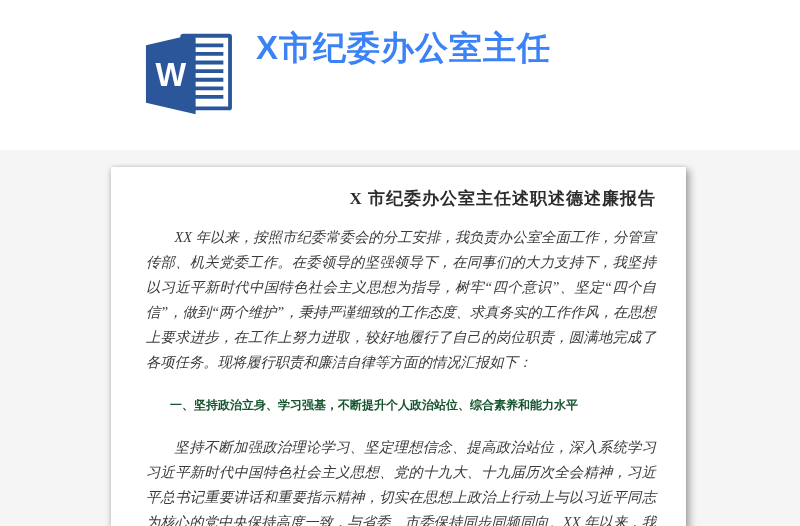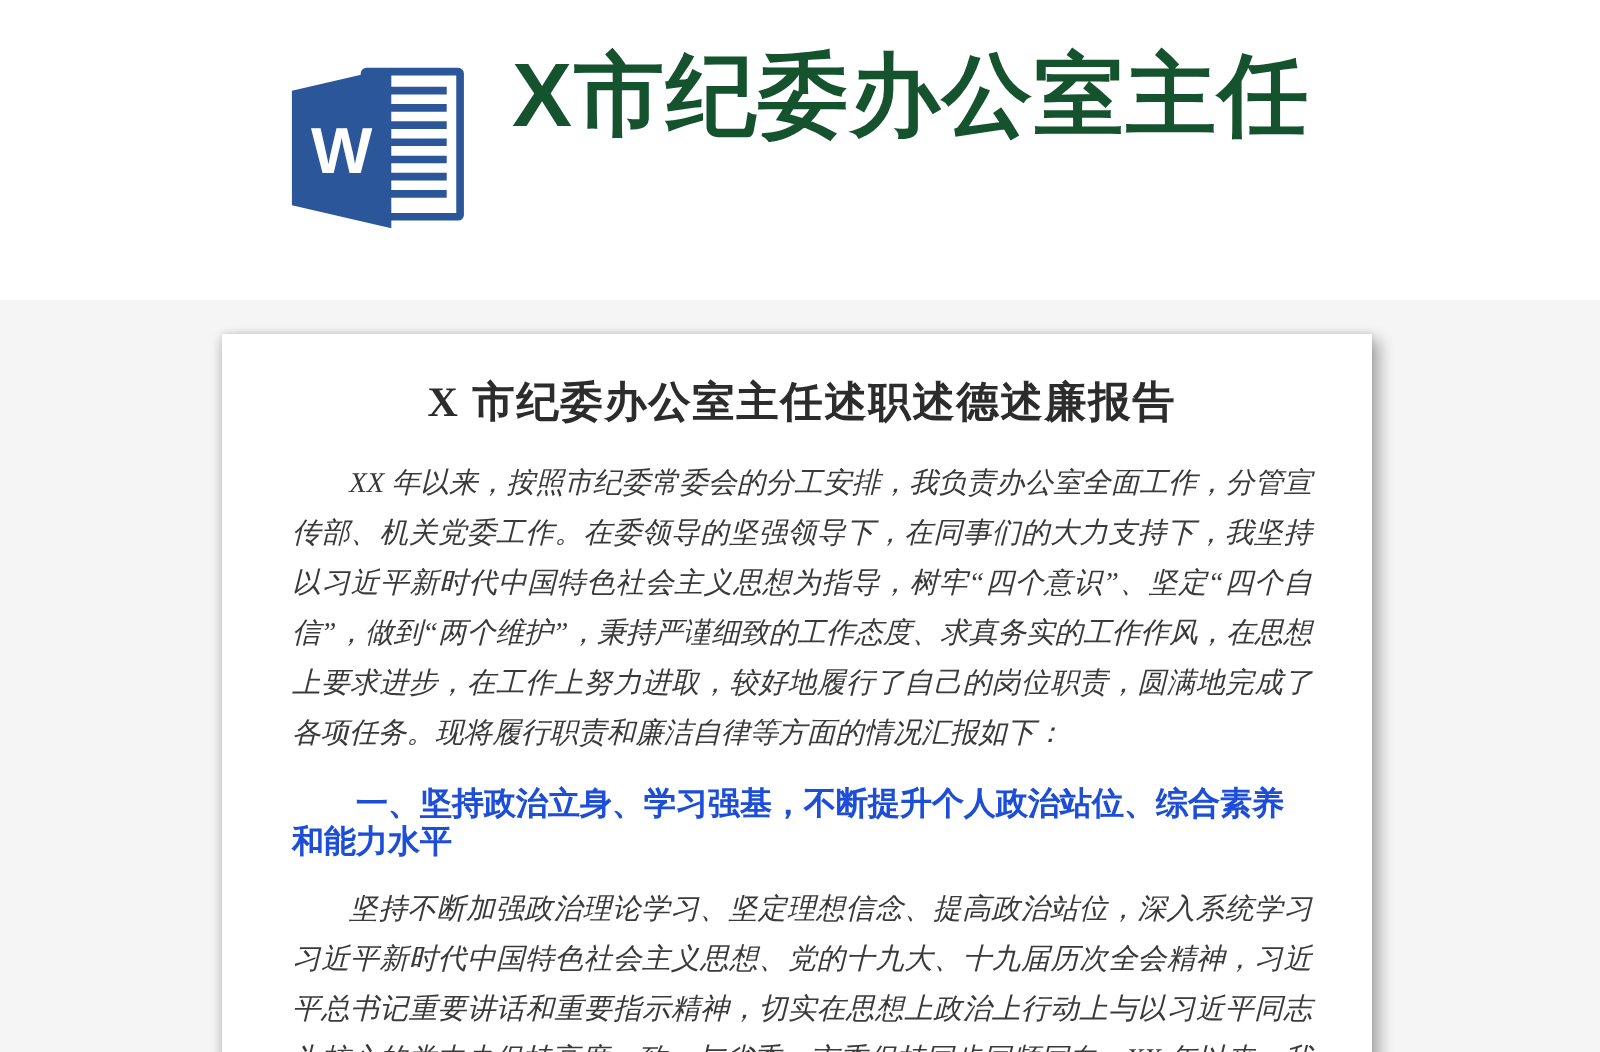--- a/index.html
+++ b/index.html
@@ -21,24 +21,24 @@
   }
   .word-icon {
     width: 96px;
     height: 86px;
     margin-top: 31px;
     flex: 0 0 auto;
   }
   .header-title {
     margin-left: 20px;
     margin-top: 24px;
-    font-size: 45px;
+    font-size: 33px;
     line-height: 48px;
     font-weight: bold;
-    color: #14532d;
+    color: #3b82f6;
     letter-spacing: 1px;
     font-family: "Liberation Sans", sans-serif;
     text-align: right;
   }
   .main-area {
     height: 376px;
     background: #f5f5f6;
     overflow: hidden;
     position: relative;
   }
@@ -47,44 +47,44 @@
     left: 111px;
     top: 17px;
     width: 575px;
     min-height: 640px;
     background: #ffffff;
     box-shadow: 4px 3px 7px rgba(0,0,0,0.30), -2px 2px 5px rgba(0,0,0,0.10), 0 -1px 3px rgba(0,0,0,0.08);
     box-sizing: border-box;
     padding: 13px 30px 40px 35px;
   }
   .doc-title {
-    text-align: center;
+    text-align: right;
     font-family: "Liberation Serif", serif;
     font-weight: bold;
-    font-size: 21px;
+    font-size: 17px;
     color: #2c2c2c;
     margin: 7px 0 15px 0;
     letter-spacing: 1px;
   }
   .doc-para {
     font-family: "Liberation Serif", serif;
     font-size: 14.3px;
     line-height: 25px;
     color: #3a3a3a;
     text-align: justify;
     text-indent: 2em;
     margin: 0 0 11px 0;
     font-style: italic;
   }
   .doc-heading {
     font-family: "Liberation Serif", serif;
-    font-size: 16px;
-    line-height: 19px;
+    font-size: 12px;
+    line-height: 35px;
     font-weight: bold;
-    color: #1d4ed8;
+    color: #14532d;
     text-indent: 2em;
     margin: 13px 0 12px 0;
   }
 </style>
 </head>
 <body>
 
 <div class="header">
   <svg class="word-icon" viewBox="0 0 100 90" xmlns="http://www.w3.org/2000/svg">
 

